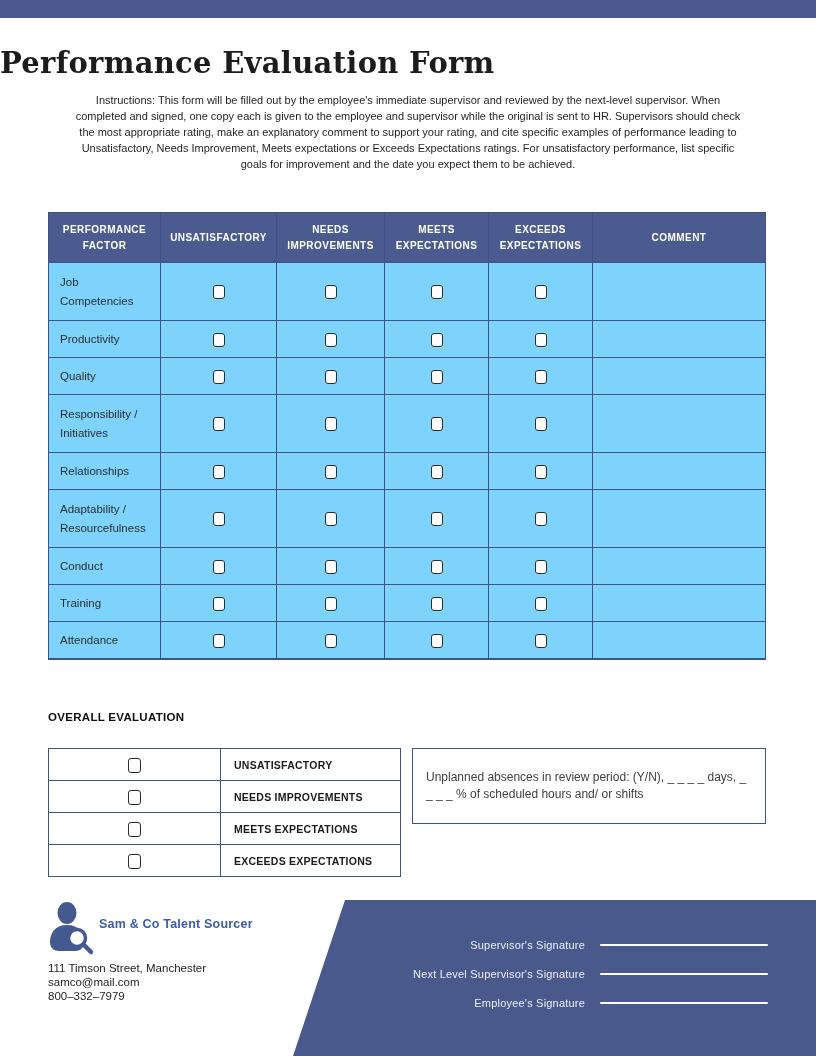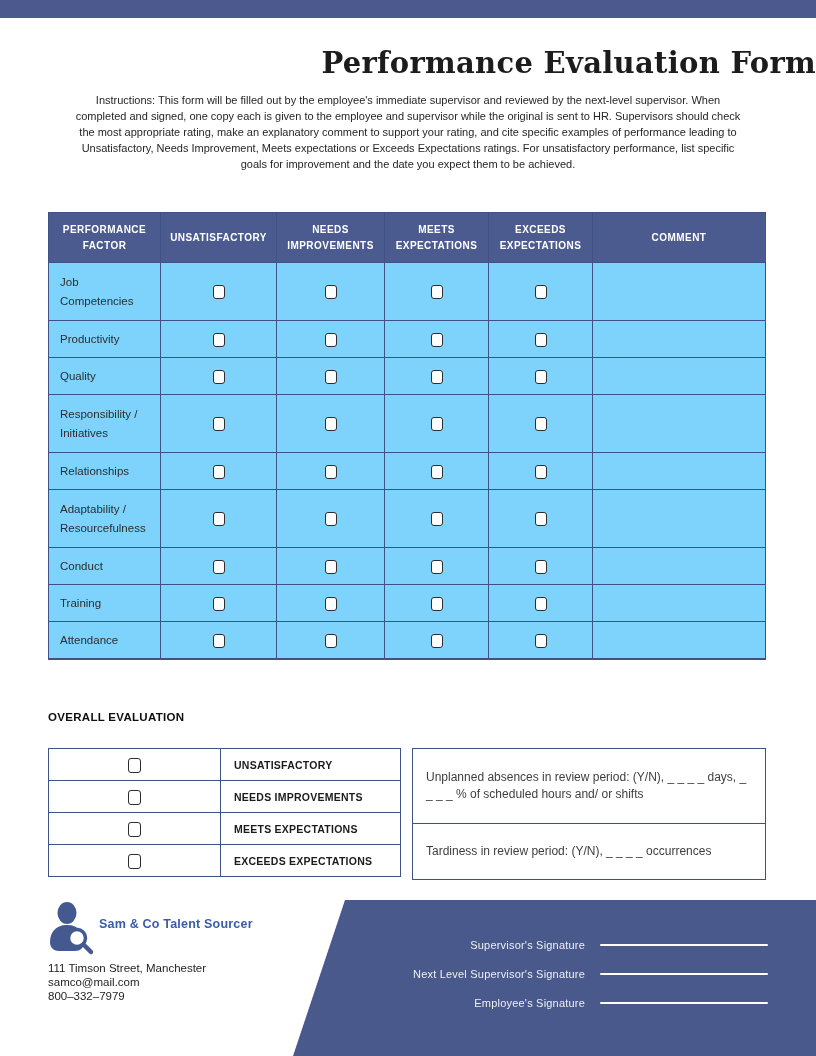--- a/index.html
+++ b/index.html
@@ -5,21 +5,21 @@
   * { margin:0; padding:0; box-sizing:border-box; }
   html,body { background:#e9e9e9; }
   .page {
     position:relative; width:816px; height:1056px; background:#ffffff;
     margin:0 auto; overflow:hidden;
     font-family:"Liberation Sans", sans-serif; color:#222;
   }
   .topbar { position:absolute; top:0; left:0; width:816px; height:18px; background:#4B598E; }
 
   .title {
-    position:absolute; top:46px; left:0; width:816px; text-align:right;
+    position:absolute; top:46px; left:0; width:816px; text-align:left;
     font-family:"DejaVu Serif", serif; font-weight:700; font-size:29px;
     color:#1c1c1c; letter-spacing:0.3px;
   }
   .instructions {
     position:absolute; top:92px; left:70px; width:676px; text-align:center;
     font-size:11px; line-height:1.46; color:#262626;
   }
 
   
   table.ratings {
@@ -222,23 +222,20 @@
         <td class="ov-cb"><span class="checkbox lg"></span></td>
         <td class="ov-label">EXCEEDS EXPECTATIONS</td>
       </tr>
     </tbody>
   </table>
 
   <div class="notes">
     <div class="note-box absences">
       <span>Unplanned absences in review period: (Y/N), _ _ _ _ days, _ _ _ _ % of scheduled hours and/ or shifts</span>
     </div>
-    <div class="note-box tardiness">
-      <span>Tardiness in review period: (Y/N), _ _ _ _ occurrences</span>
-    </div>
   </div>
 
   <svg class="logo" width="50" height="54" viewBox="0 0 50 54">
     <ellipse cx="21" cy="11" rx="9.5" ry="11" fill="#44598F"></ellipse>
     <path d="M21 23 C9 23 4 31 4 40 C4 46 8 49 13 49 L29 49 C34 49 38 46 38 40 C38 31 33 23 21 23 Z" fill="#44598F"></path>
     <circle cx="31" cy="36" r="8.5" fill="#ffffff" stroke="#44598F" stroke-width="3.5"></circle>
     <line x1="37.5" y1="42.5" x2="45" y2="50" stroke="#44598F" stroke-width="4.5" stroke-linecap="round"></line>
   </svg>
   <div class="company">Sam &amp; Co Talent Sourcer</div>
 

